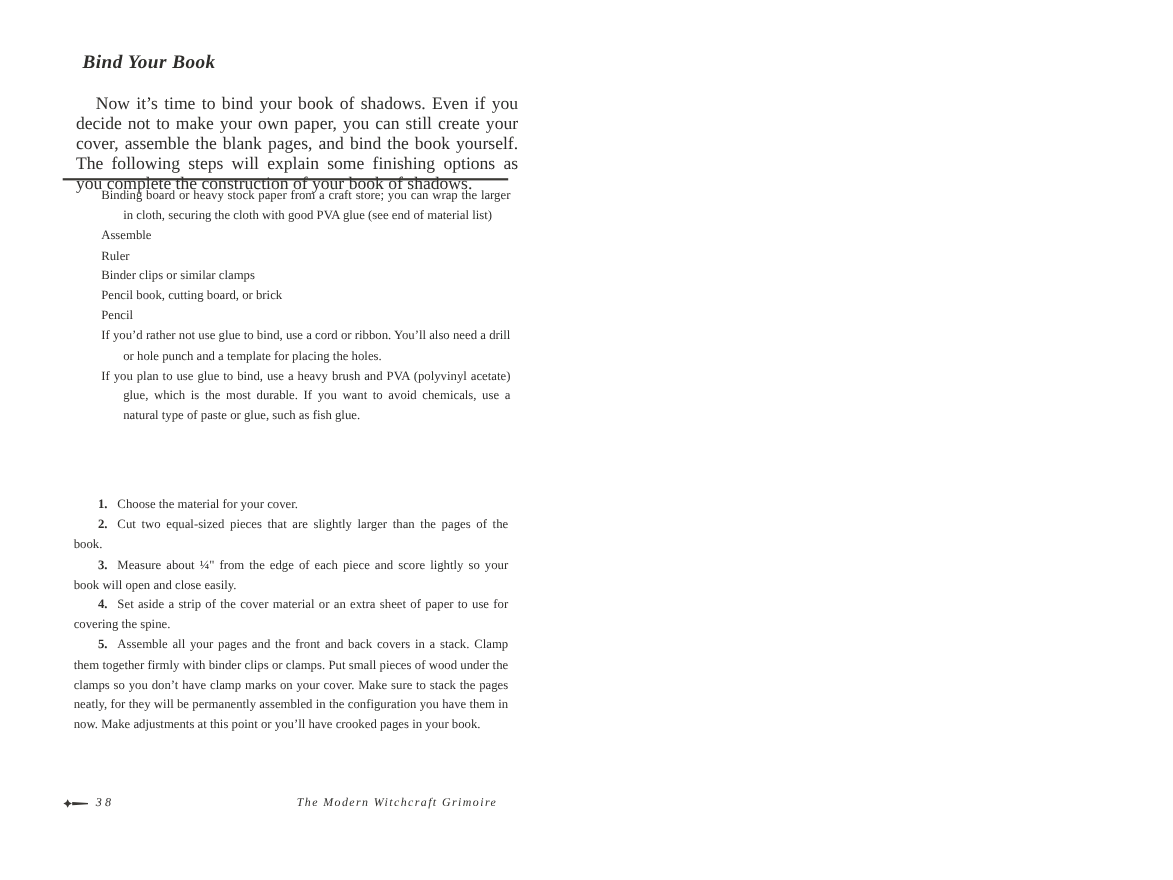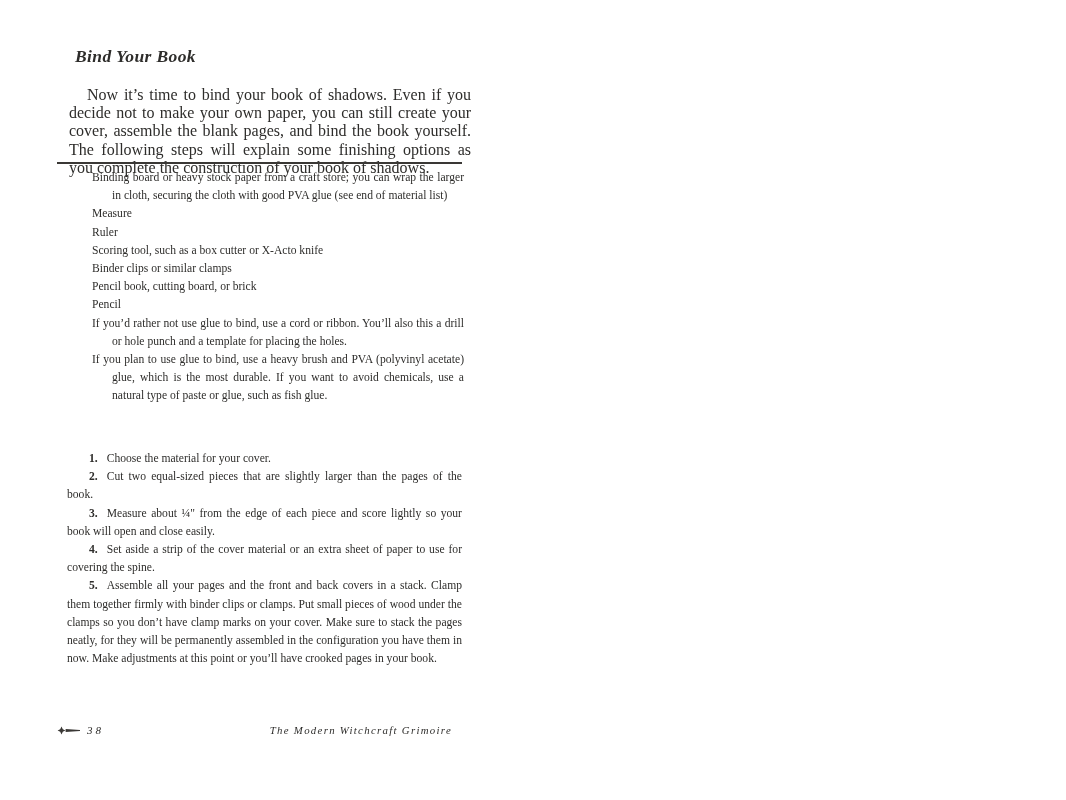--- a/index.html
+++ b/index.html
@@ -54,27 +54,26 @@
 </head>
 <body>
 
 <div class="page page-left">
   <h1 class="heading">Bind Your Book</h1>
   <p class="intro">Now it’s time to bind your book of shadows. Even if you decide not to make your own paper, you can still create your cover, assemble the blank pages, and bind the book yourself. The following steps will explain some finishing options as you complete the construction of your book of shadows.</p>
   <div class="rule"></div>
   <div class="materials">
     <ul id="materials-list">
         <li>Binding board or heavy stock paper from a craft store; you can wrap the larger in cloth, securing the cloth with good PVA glue (see end of material list)</li>
-        <li>Measure</li>
+        <li>Assemble</li>
         <li>Ruler</li>
-        <li>Scoring tool, such as a box cutter or X-Acto knife</li>
         <li>Binder clips or similar clamps</li>
         <li>Pencil book, cutting board, or brick</li>
         <li>Pencil</li>
-        <li>If you’d rather not use glue to bind, use a cord or ribbon. You’ll also this a drill or hole punch and a template for placing the holes.</li>
+        <li>If you’d rather not use glue to bind, use a cord or ribbon. You’ll also need a drill or hole punch and a template for placing the holes.</li>
         <li>If you plan to use glue to bind, use a heavy brush and PVA (polyvinyl acetate) glue, which is the most durable. If you want to avoid chemicals, use a natural type of paste or glue, such as fish glue.</li>
       </ul>
   </div>
   <div id="steps-left" class="steps steps-left">
       <p><span class="num">1.</span><span class="txt">Choose the material for your cover.</span></p>
       <p><span class="num">2.</span><span class="txt">Cut two equal-sized pieces that are slightly larger than the pages of the book.</span></p>
       <p><span class="num">3.</span><span class="txt">Measure about ¼" from the edge of each piece and score lightly so your book will open and close easily.</span></p>
       <p><span class="num">4.</span><span class="txt">Set aside a strip of the cover material or an extra sheet of paper to use for covering the spine.</span></p>
       <p><span class="num">5.</span><span class="txt">Assemble all your pages and the front and back covers in a stack. Clamp them together firmly with binder clips or clamps. Put small pieces of wood under the clamps so you don’t have clamp marks on your cover. Make sure to stack the pages neatly, for they will be permanently assembled in the configuration you have them in now. Make adjustments at this point or you’ll have crooked pages in your book.</span></p>
     </div>

